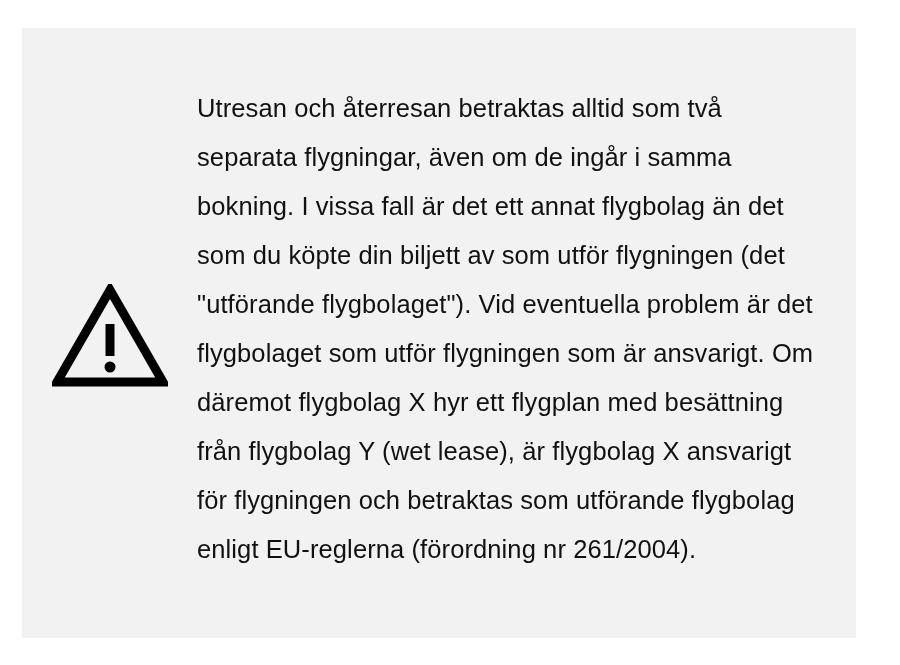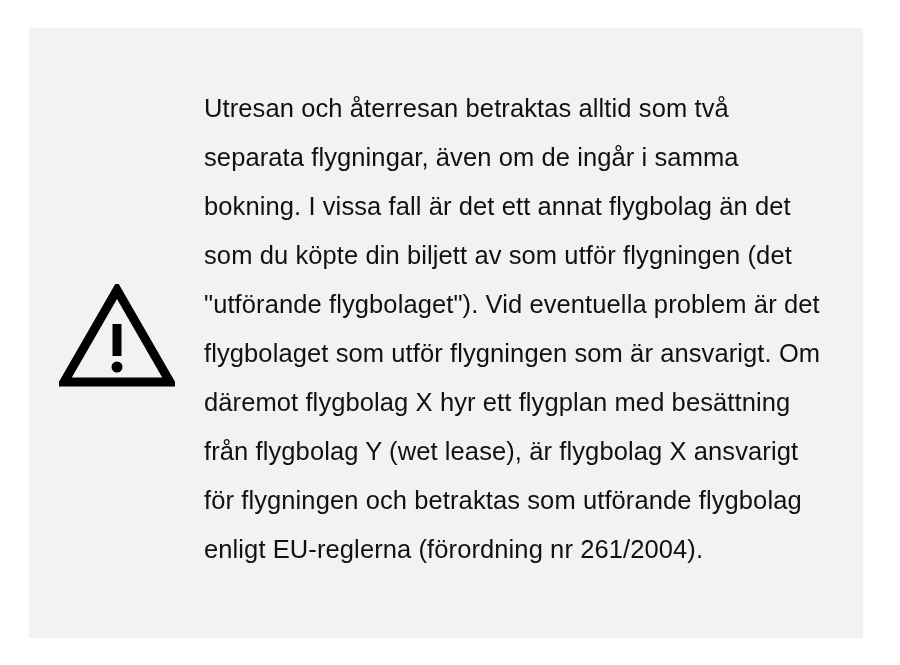--- a/index.html
+++ b/index.html
@@ -8,21 +8,21 @@
   }
   body {
     width: 900px;
     height: 665px;
     background: #ffffff;
     font-family: "Liberation Sans", sans-serif;
     overflow: hidden;
   }
   .callout {
     position: absolute;
-    left: 29px;
+    left: 22px;
     top: 28px;
     width: 834px;
     height: 610px;
     background: #f2f2f2;
     box-sizing: border-box;
     display: flex;
     flex-direction: row;
     align-items: center;
   }
   .icon-col {

